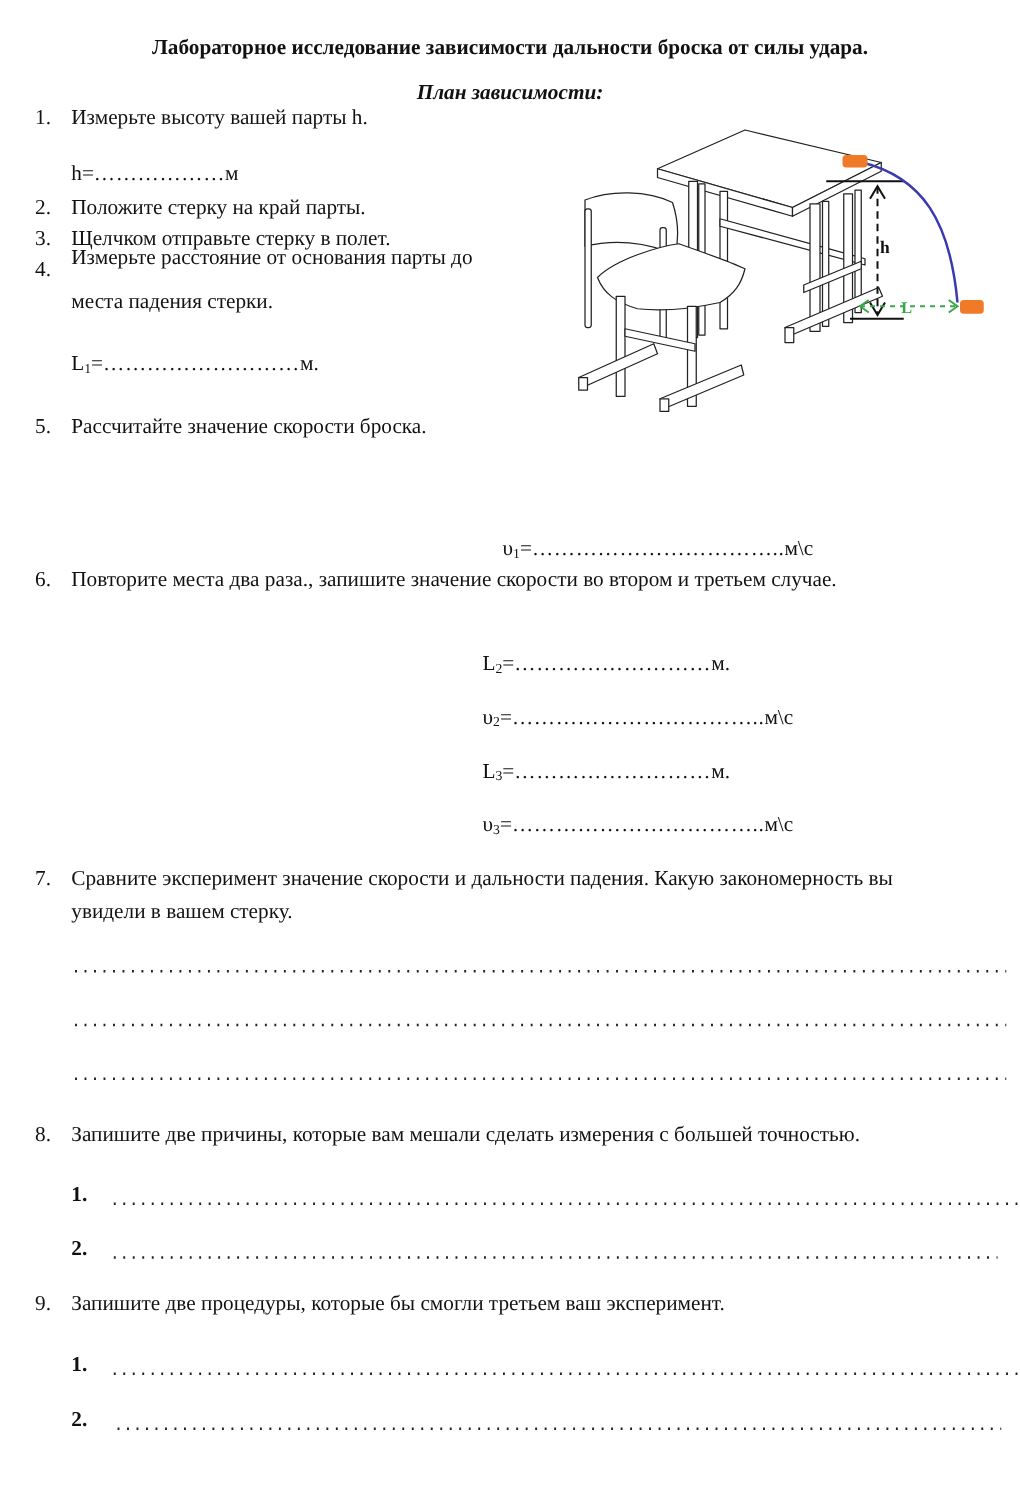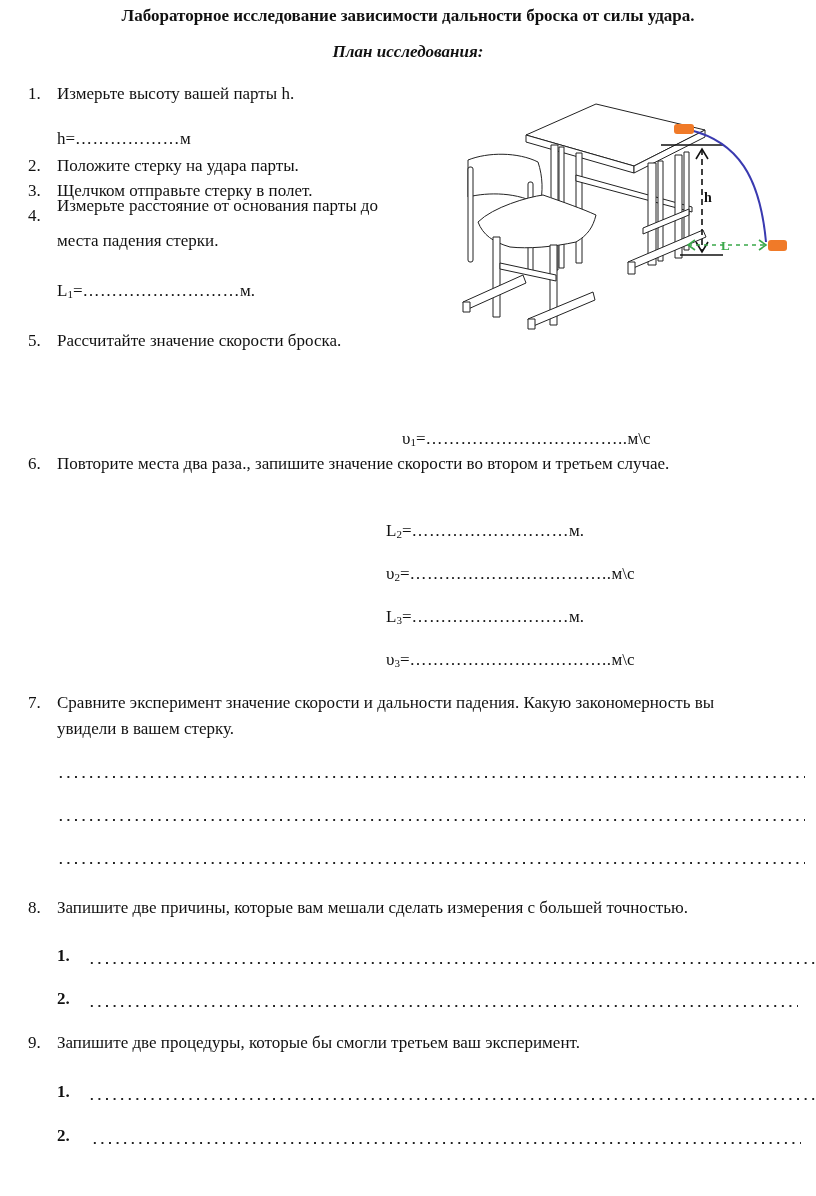--- a/index.html
+++ b/index.html
@@ -1,54 +1,54 @@
 <!DOCTYPE html>
 <html><head>
 <meta charset="utf-8">
 <style>
   html, body { margin: 0; padding: 0; background: #ffffff; }
   body {
     width: 816px; height: 1196px; position: relative; overflow: hidden;
     font-family: "Liberation Serif", "DejaVu Serif", serif;
     color: #111111; font-size: 17px;
   }
-  .abs { position: absolute; white-space: nowrap; }
+  .abs { position: absolute; white-space: nowrap; margin-top: 22px; }
   .title { top: 6px; left: 0; width: 816px; text-align: center; font-weight: bold; font-size: 17px; }
   .subtitle { top: 42px; left: 0; width: 816px; text-align: center; font-weight: bold; font-style: italic; font-size: 17px; }
   .num { position: absolute; left: 28px; width: 24px; }
   .txt { position: absolute; left: 57px; text-align: right; }
   .field { position: absolute; }
   sub { font-size: 11px; vertical-align: -2px; line-height: 0; }
   .dots { letter-spacing: 0.5px; }
   .answer-line { position: absolute; left: 57px; width: 748px; height: 2px;
     background-image: radial-gradient(circle, #222 0.9px, transparent 1.1px);
     background-size: 7.6px 2px; background-repeat: repeat-x; }
   .sub-num { position: absolute; left: 57px; font-weight: bold; }
   .sub-line { position: absolute; height: 2px;
     background-image: radial-gradient(circle, #222 0.9px, transparent 1.1px);
     background-size: 7.6px 2px; background-repeat: repeat-x; }
   .figure { position: absolute; left: 448px; top: 97px; width: 368px; height: 240px; }
 </style>
 </head>
 <body>
 
 <div class="abs title">Лабораторное исследование зависимости дальности броска от силы удара.</div>
-<div class="abs subtitle">План исследования:</div>
+<div class="abs subtitle">План зависимости:</div>
 
 <div>
   <span class="num" style="top:84px">1.</span>
   <span class="txt" style="top:84px">Измерьте высоту вашей парты h.</span>
 </div>
 <div class="field" style="left:57px; top:129px">
   <span>h</span><span>=</span><span class="dots">………………</span><span>м</span>
 </div>
 
 <div>
   <span class="num" style="top:156px">2.</span>
-  <span class="txt" style="top:156px">Положите стерку на удара парты.</span>
+  <span class="txt" style="top:156px">Положите стерку на край парты.</span>
 </div>
 <div>
   <span class="num" style="top:181px">3.</span>
   <span class="txt" style="top:181px">Щелчком отправьте стерку в полет.</span>
 </div>
 <div>
   <span class="num" style="top:206px">4.</span>
   <span class="txt" style="top:196px">Измерьте расстояние от основания парты до</span>
   <span class="txt" style="top:231px">места падения стерки.</span>
 </div>

